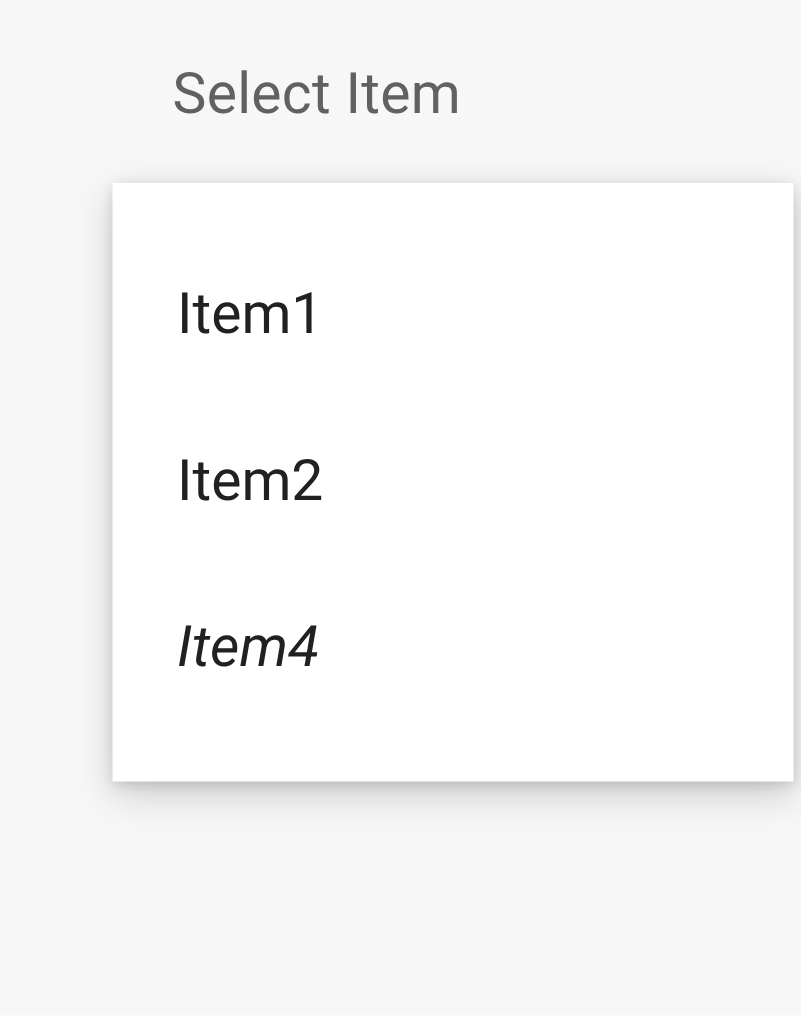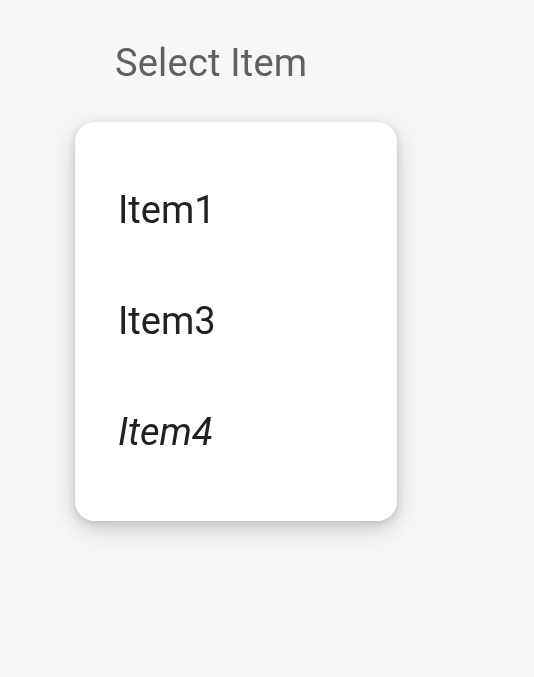--- a/index.html
+++ b/index.html
@@ -37,23 +37,23 @@
     }
     .select-arrow svg {
       width: 30px;
       height: 30px;
       fill: #757575;
     }
     .dropdown-menu {
       position: absolute;
       top: 122px;
       left: 75px;
-      width: 322px;
+      width: 454px;
       background: #ffffff;
-      border-radius: 20px;
+      border-radius: 0;
       box-shadow: 0 8px 24px rgba(0,0,0,0.18), 0 2px 8px rgba(0,0,0,0.12);
       padding: 40px 0;
     }
     .dropdown-item {
       padding: 21px 0 21px 43px;
       font-size: 38px;
       font-weight: 400;
       color: #212121;
       cursor: pointer;
       line-height: 1.45;
@@ -74,18 +74,18 @@
         <path d="M7 10l5 5 5-5z"></path>
       </svg>
   </span>
 </div>
 
 <div class="dropdown-menu">
   <div class="dropdown-item">
     <span>Item1</span>
   </div>
   <div class="dropdown-item">
-    <span>Item3</span>
+    <span>Item2</span>
   </div>
   <div class="dropdown-item">
     <span>Item4</span>
   </div>
 </div>
 
 </body></html>

